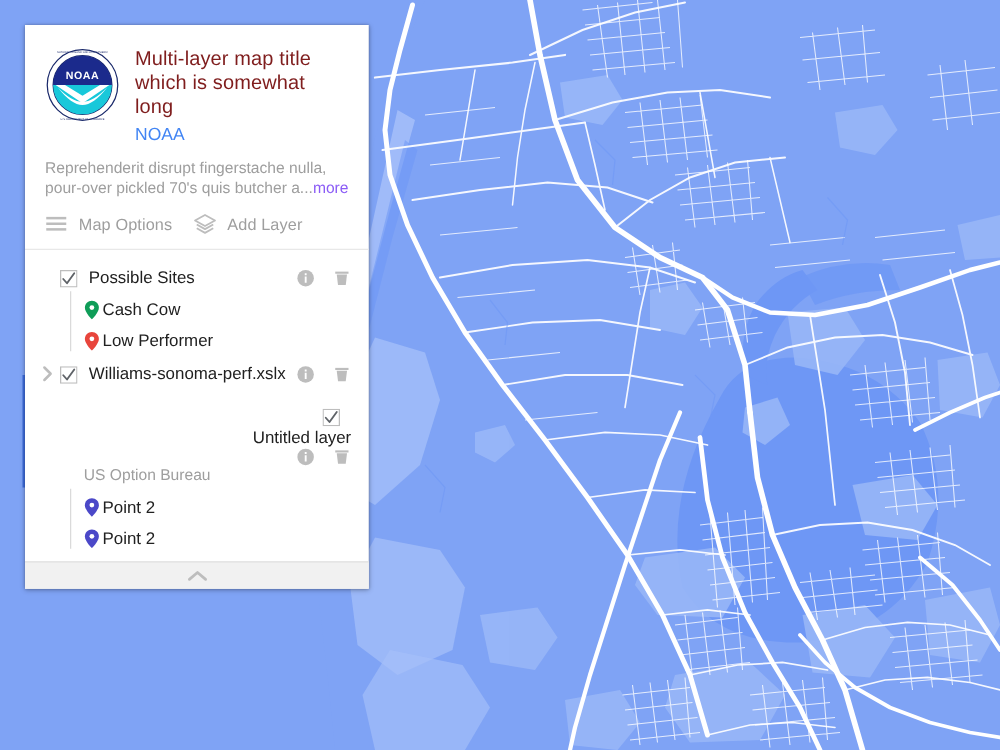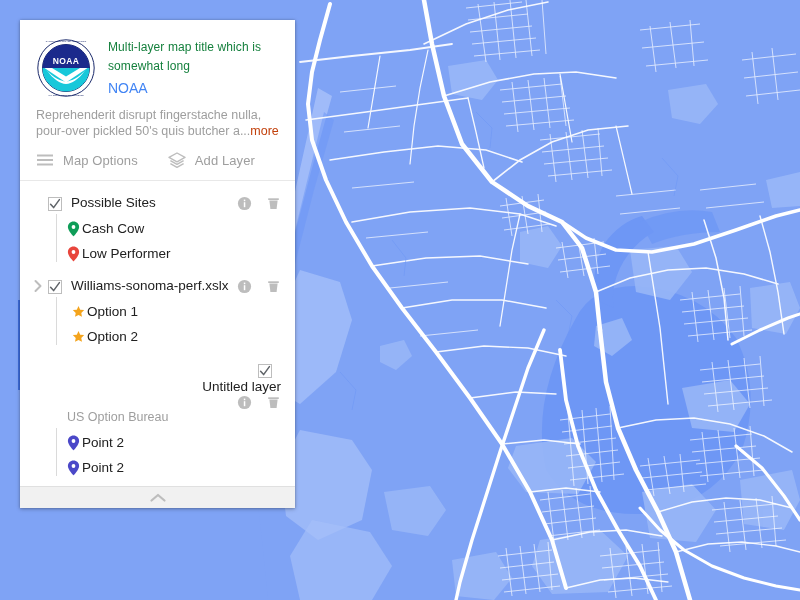--- a/index.html
+++ b/index.html
@@ -53,48 +53,48 @@
     gap: 12px;
     align-items: flex-start;
   }
 
   
   .logo-wrap { flex: 0 0 auto; width: 60px; height: 60px; margin-top: 2px; }
   .logo-wrap svg { display: block; width: 60px; height: 60px; }
 
   .title-block { padding-top: 2px; min-width: 0; }
   .map-title {
-    font-size: 12px;
+    font-size: 16px;
     line-height: 19px;
-    color: #15803d;
+    color: #7f1d1d;
     font-weight: 400;
     letter-spacing: .1px;
   }
   .map-owner {
     font-size: 14px;
     line-height: 20px;
     color: #4285f4;
     margin-top: 2px;
     cursor: pointer;
   }
 
   .map-desc {
     margin: 9px 16px 0 16px;
     font-size: 12.5px;
     line-height: 16px;
     color: #9e9e9e;
   }
-  .more-link { color: #c2410c; cursor: pointer; margin-top: 36px; }
+  .more-link { color: #8b5cf6; cursor: pointer; margin-top: 36px; }
 
   
   .toolbar {
     display: flex;
     align-items: center;
     padding: 12px 16px 11px 16px;
-    gap: 30px;
+    gap: 17px;
     border-bottom: 1px solid #e8e8e8;
   }
   .tool-btn {
     display: flex; align-items: center; gap: 9px;
     cursor: pointer;
     background: none; border: 0;
     font-family: inherit;
   }
   .tool-btn .lbl {
     font-size: 13px;
@@ -371,21 +371,21 @@
             <text x="30" y="58.4" text-anchor="middle">U.S. DEPARTMENT OF COMMERCE</text>
           </g>
         </svg>
       </div>
       <div class="title-block">
         <div class="map-title">Multi-layer map title which is somewhat long</div>
         <div class="map-owner">NOAA</div>
       </div>
     </div>
 
-    <div class="map-desc"><span>Reprehenderit disrupt fingerstache nulla, pour-over pickled 50's quis butcher a...</span><span class="more-link">more</span></div>
+    <div class="map-desc"><span>Reprehenderit disrupt fingerstache nulla, pour-over pickled 70's quis butcher a...</span><span class="more-link">more</span></div>
 
     <div class="toolbar">
       <button class="tool-btn">
         <span class="tool-ico">
           <svg viewBox="0 0 18 18" xmlns="http://www.w3.org/2000/svg">
             <rect x="1" y="3.5" width="16" height="2" fill="#bdbdbd"></rect>
             <rect x="1" y="8" width="16" height="2" fill="#bdbdbd"></rect>
             <rect x="1" y="12.5" width="16" height="2" fill="#bdbdbd"></rect>
           </svg>
         </span>
@@ -446,21 +446,21 @@
               <svg viewBox="0 0 13 16" xmlns="http://www.w3.org/2000/svg">
                 <path d="M6.5,0.6 C3.3,0.6 0.9,3 0.9,6.1 C0.9,10 6.5,15.4 6.5,15.4 C6.5,15.4 12.1,10 12.1,6.1 C12.1,3 9.7,0.6 6.5,0.6 Z" fill="#e8453c"></path>
                 <circle cx="6.5" cy="6" r="1.9" fill="#ffffff"></circle>
               </svg>
             </span>
             <span class="child-label">Low Performer</span>
           </div>
         </div>
       </div>
 
-      <div class="layer" style="margin-top:6px;">
+      <div class="layer" style="">
         <div class="layer-row with-arrow">
           <span class="exp-arrow">
             <svg viewBox="0 0 16 16" width="16" height="16" xmlns="http://www.w3.org/2000/svg">
               <polyline points="5.5,3 10.5,8 5.5,13" fill="none" stroke="#bdbdbd" stroke-width="2" stroke-linecap="round" stroke-linejoin="round"></polyline>
             </svg>
           </span>
           <span class="chk">
             <svg viewBox="0 0 14 14" xmlns="http://www.w3.org/2000/svg">
               <rect x="0.5" y="0.5" width="13" height="13" fill="#fff" stroke="#bdbdbd" stroke-width="1"></rect>
               <polyline points="2.6,7.2 5.6,10.6 11.4,2.6" fill="none" stroke="#5f6368" stroke-width="1.5" stroke-linecap="round" stroke-linejoin="round"></polyline>
@@ -475,38 +475,20 @@
                 <rect x="6.8" y="3.6" width="1.5" height="1.6" fill="#fff"></rect>
               </svg>
             </span>
             <span class="act-ico">
               <svg viewBox="0 0 15 15" xmlns="http://www.w3.org/2000/svg">
                 <rect x="2.2" y="2.3" width="10.6" height="1.7" fill="#bdbdbd"></rect>
                 <path d="M3.4,4.6 L11.6,4.6 L10.6,12.9 L4.4,12.9 Z" fill="#bdbdbd"></path>
               </svg>
             </span>
           </span>
-        </div>
-        <div class="children" style="padding-left:52px;">
-          <div class="child-row">
-            <span class="child-ico">
-              <svg viewBox="0 0 16 16" xmlns="http://www.w3.org/2000/svg">
-                <polygon points="8,1.2 10.1,5.7 15,6.3 11.4,9.7 12.3,14.6 8,12.2 3.7,14.6 4.6,9.7 1,6.3 5.9,5.7" fill="#f4a41d"></polygon>
-              </svg>
-            </span>
-            <span class="child-label">Option 1</span>
-          </div>
-          <div class="child-row">
-            <span class="child-ico">
-              <svg viewBox="0 0 16 16" xmlns="http://www.w3.org/2000/svg">
-                <polygon points="8,1.2 10.1,5.7 15,6.3 11.4,9.7 12.3,14.6 8,12.2 3.7,14.6 4.6,9.7 1,6.3 5.9,5.7" fill="#f4a41d"></polygon>
-              </svg>
-            </span>
-            <span class="child-label">Option 2</span>
-          </div>
         </div>
       </div>
 
       <div class="layer" style="margin-top:10px;">
         <div class="layer-row" style="padding-bottom:0;flex-direction:column;">
           <span class="exp-spacer"></span>
           <span class="chk">
             <svg viewBox="0 0 14 14" xmlns="http://www.w3.org/2000/svg">
               <rect x="0.5" y="0.5" width="13" height="13" fill="#fff" stroke="#bdbdbd" stroke-width="1"></rect>
               <polyline points="2.6,7.2 5.6,10.6 11.4,2.6" fill="none" stroke="#5f6368" stroke-width="1.5" stroke-linecap="round" stroke-linejoin="round"></polyline>

